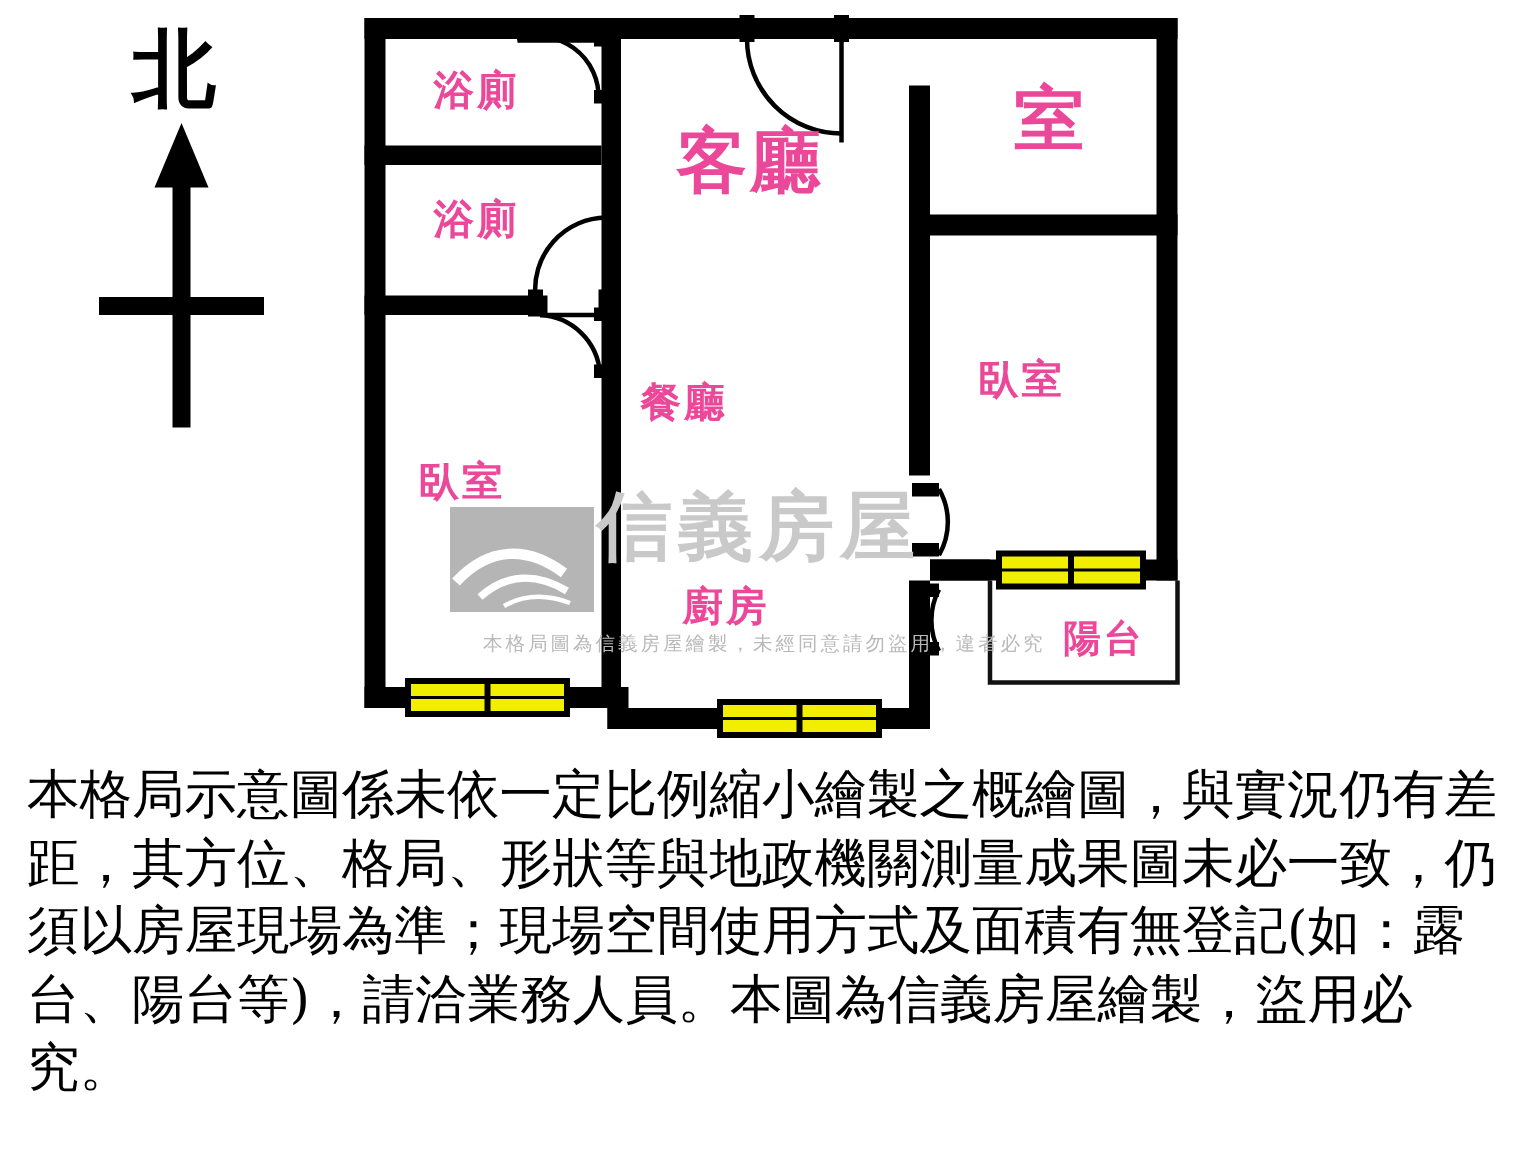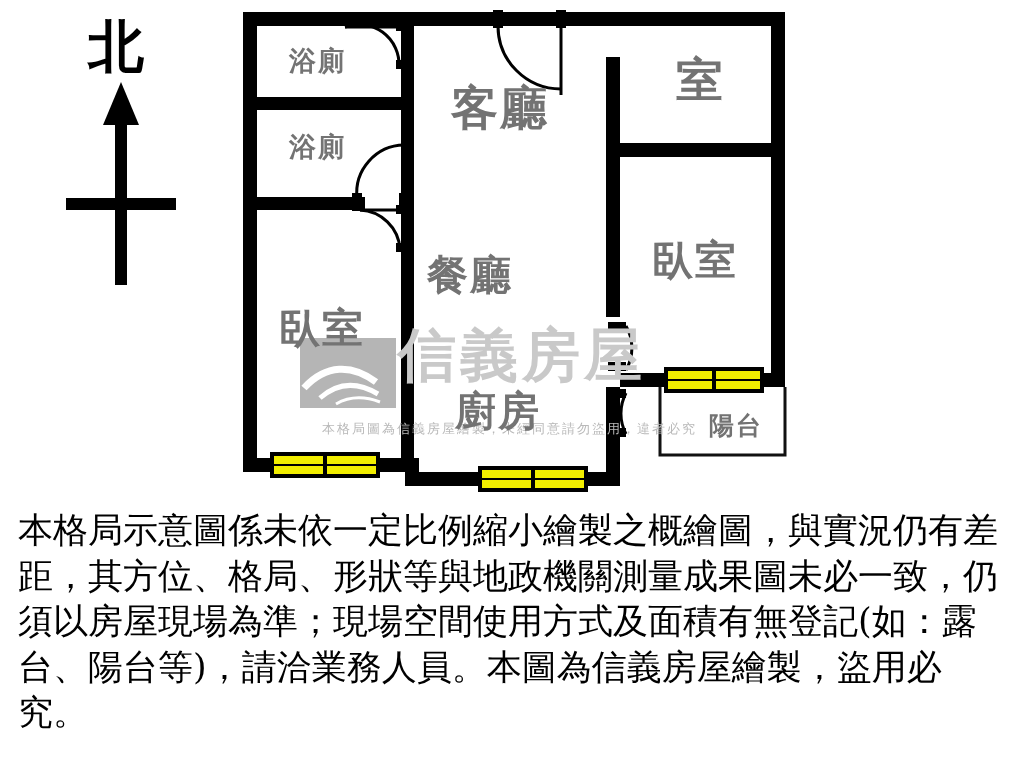--- a/index.html
+++ b/index.html
@@ -45,46 +45,46 @@
     left: 0;
     top: 0;
     width: 1024px;
     height: 500px;
   }
   
   .room-label {
     position: absolute;
     font-family: "DejaVu Serif", serif;
     font-weight: 700;
-    color: #737373;
+    color: #ec4899;
     white-space: nowrap;
     line-height: 1;
     z-index: 6;
   }
   .rl-bath { font-size: 27px; letter-spacing: 2px; }
   .rl-big  { font-size: 47px; letter-spacing: 2px; }
-  .rl-mid  { font-size: 41px; letter-spacing: 2px; }
+  .rl-mid  { font-size: 27px; letter-spacing: 2px; }
   .rl-small{ font-size: 25px; letter-spacing: 2px; padding-left: 43px; }
 
   
   #watermark {
     position: absolute;
     left: 300px;
     top: 320px;
     width: 420px;
     height: 130px;
     z-index: 3;
     pointer-events: none;
   }
   #wm-text {
     position: absolute;
     left: 98px;
     top: 6px;
     font-family: "DejaVu Serif", serif;
-    font-size: 58px;
+    font-size: 50px;
     font-weight: 700;
     color: #c9c9c9;
     letter-spacing: 4px;
     line-height: 1;
     white-space: nowrap;
   }
   #wm-fine {
     position: absolute;
     left: 22px;
     top: 100px;

